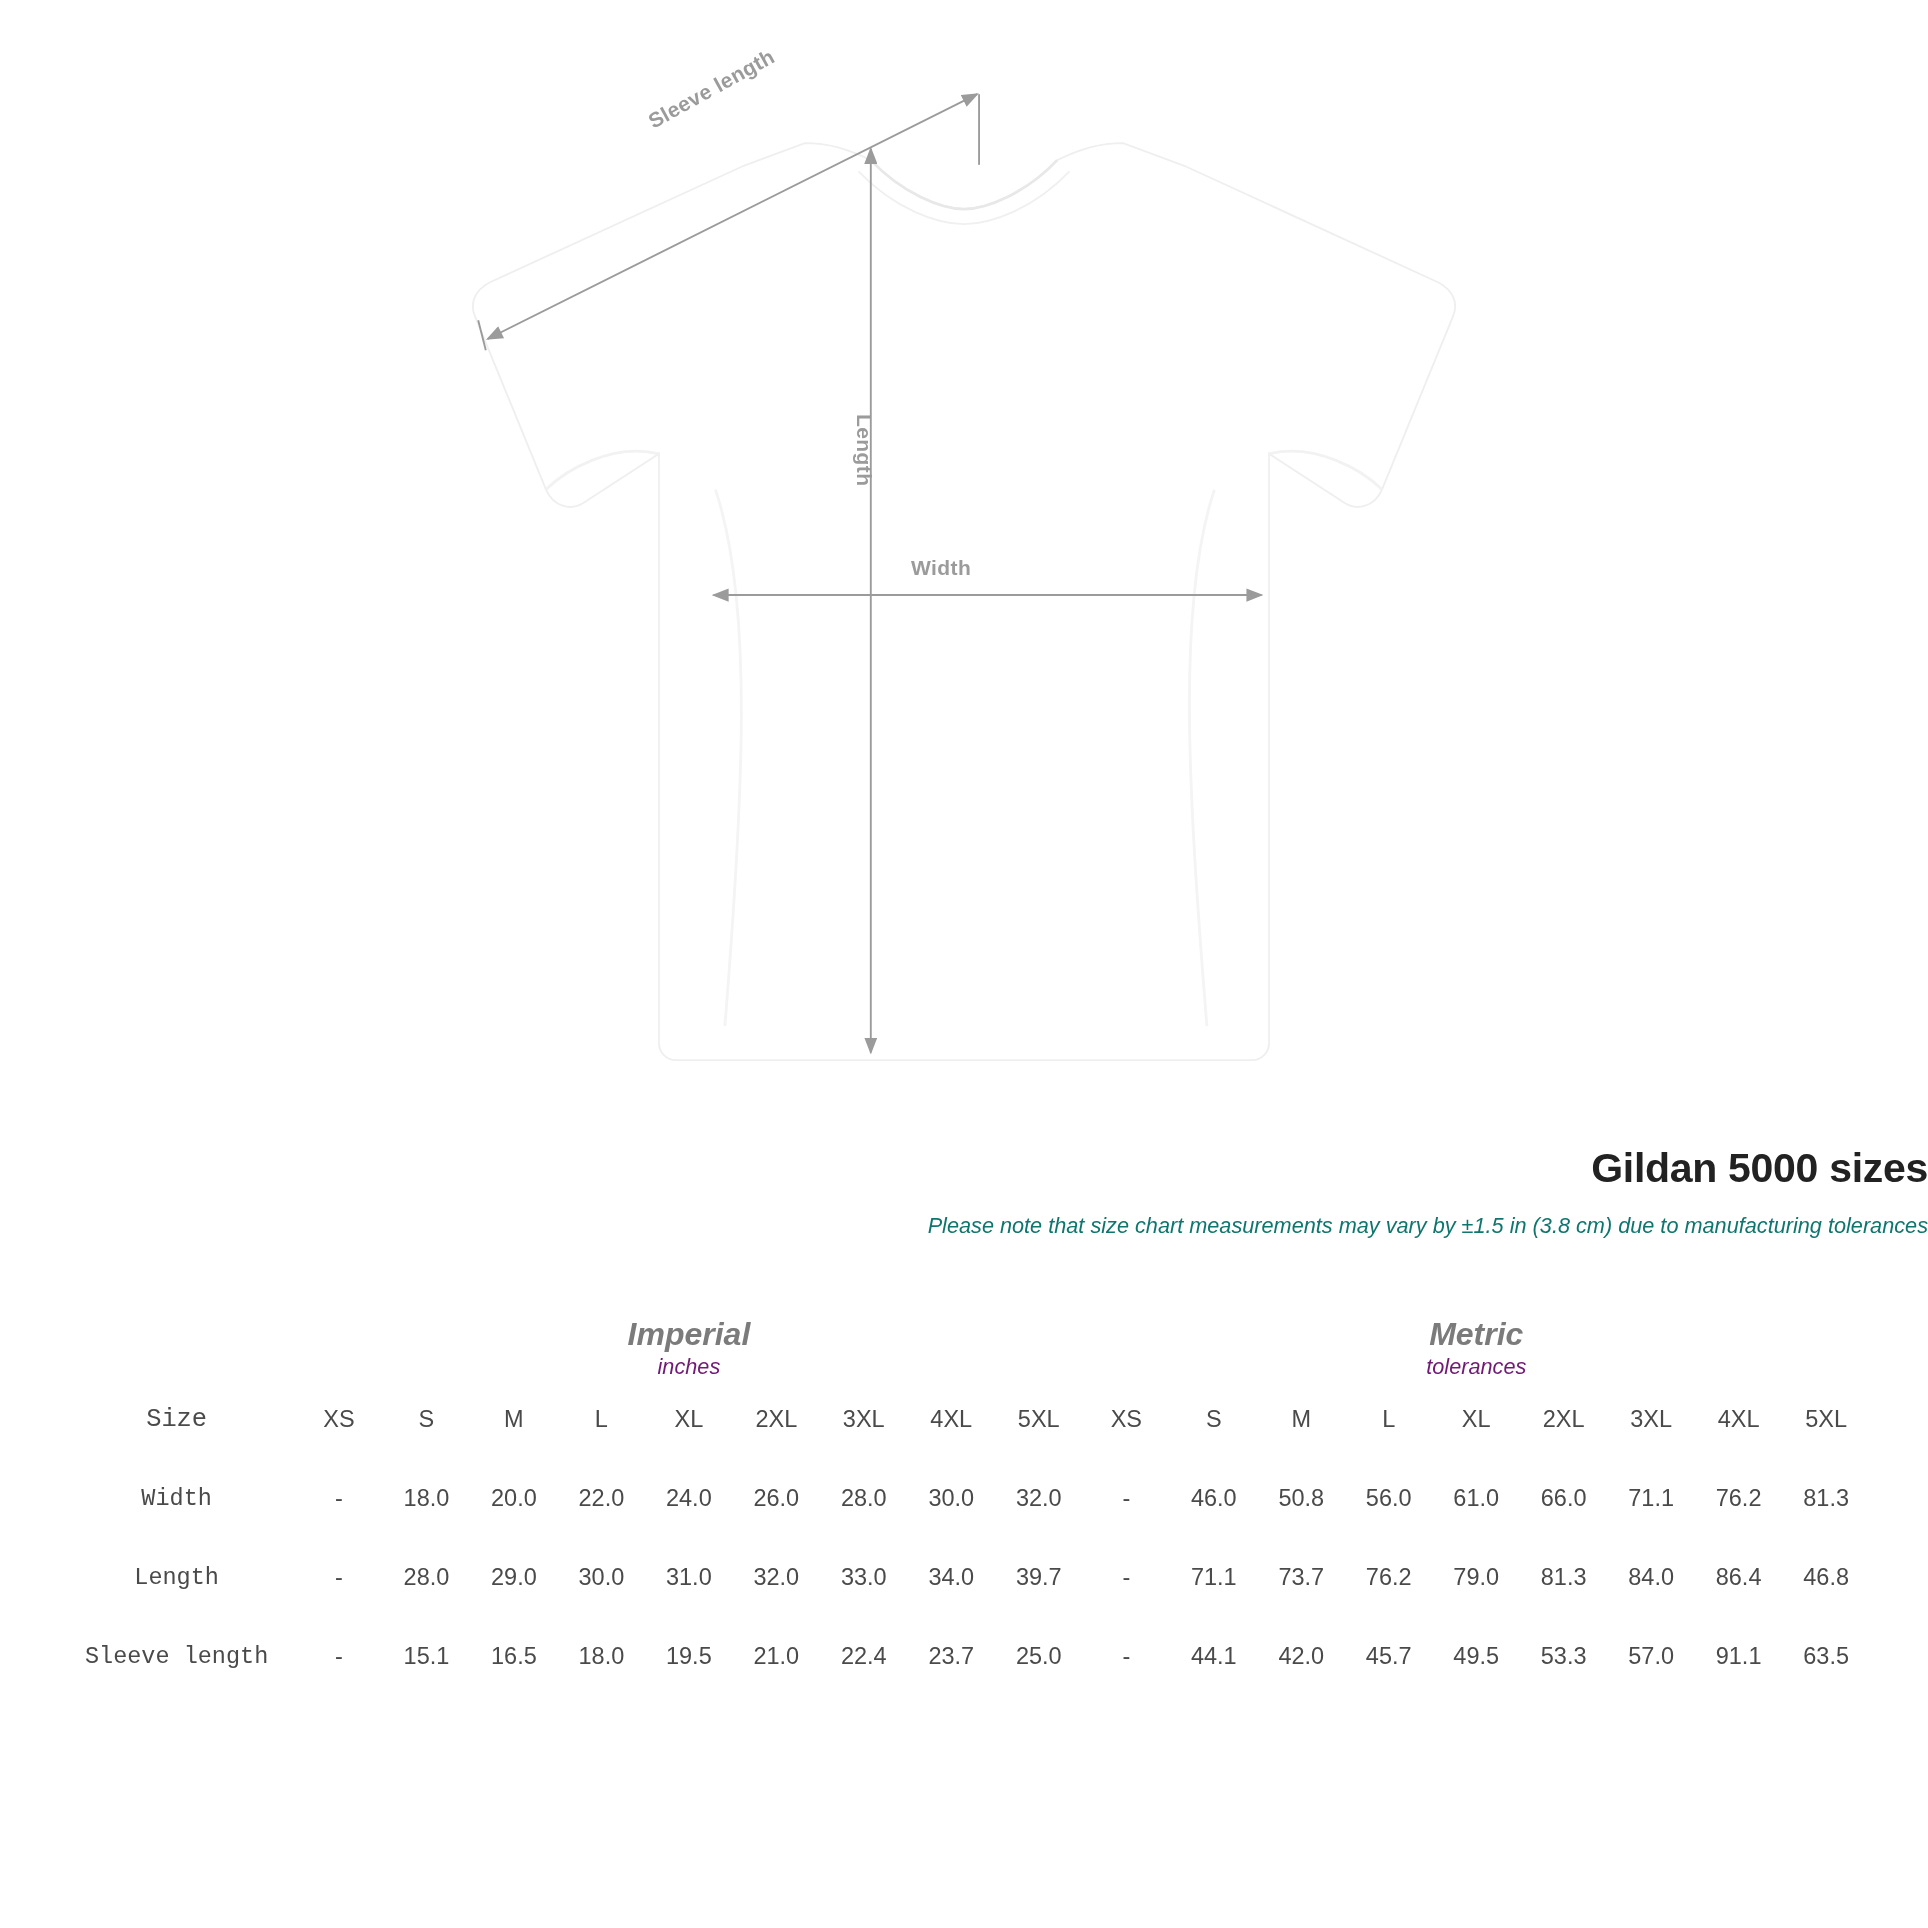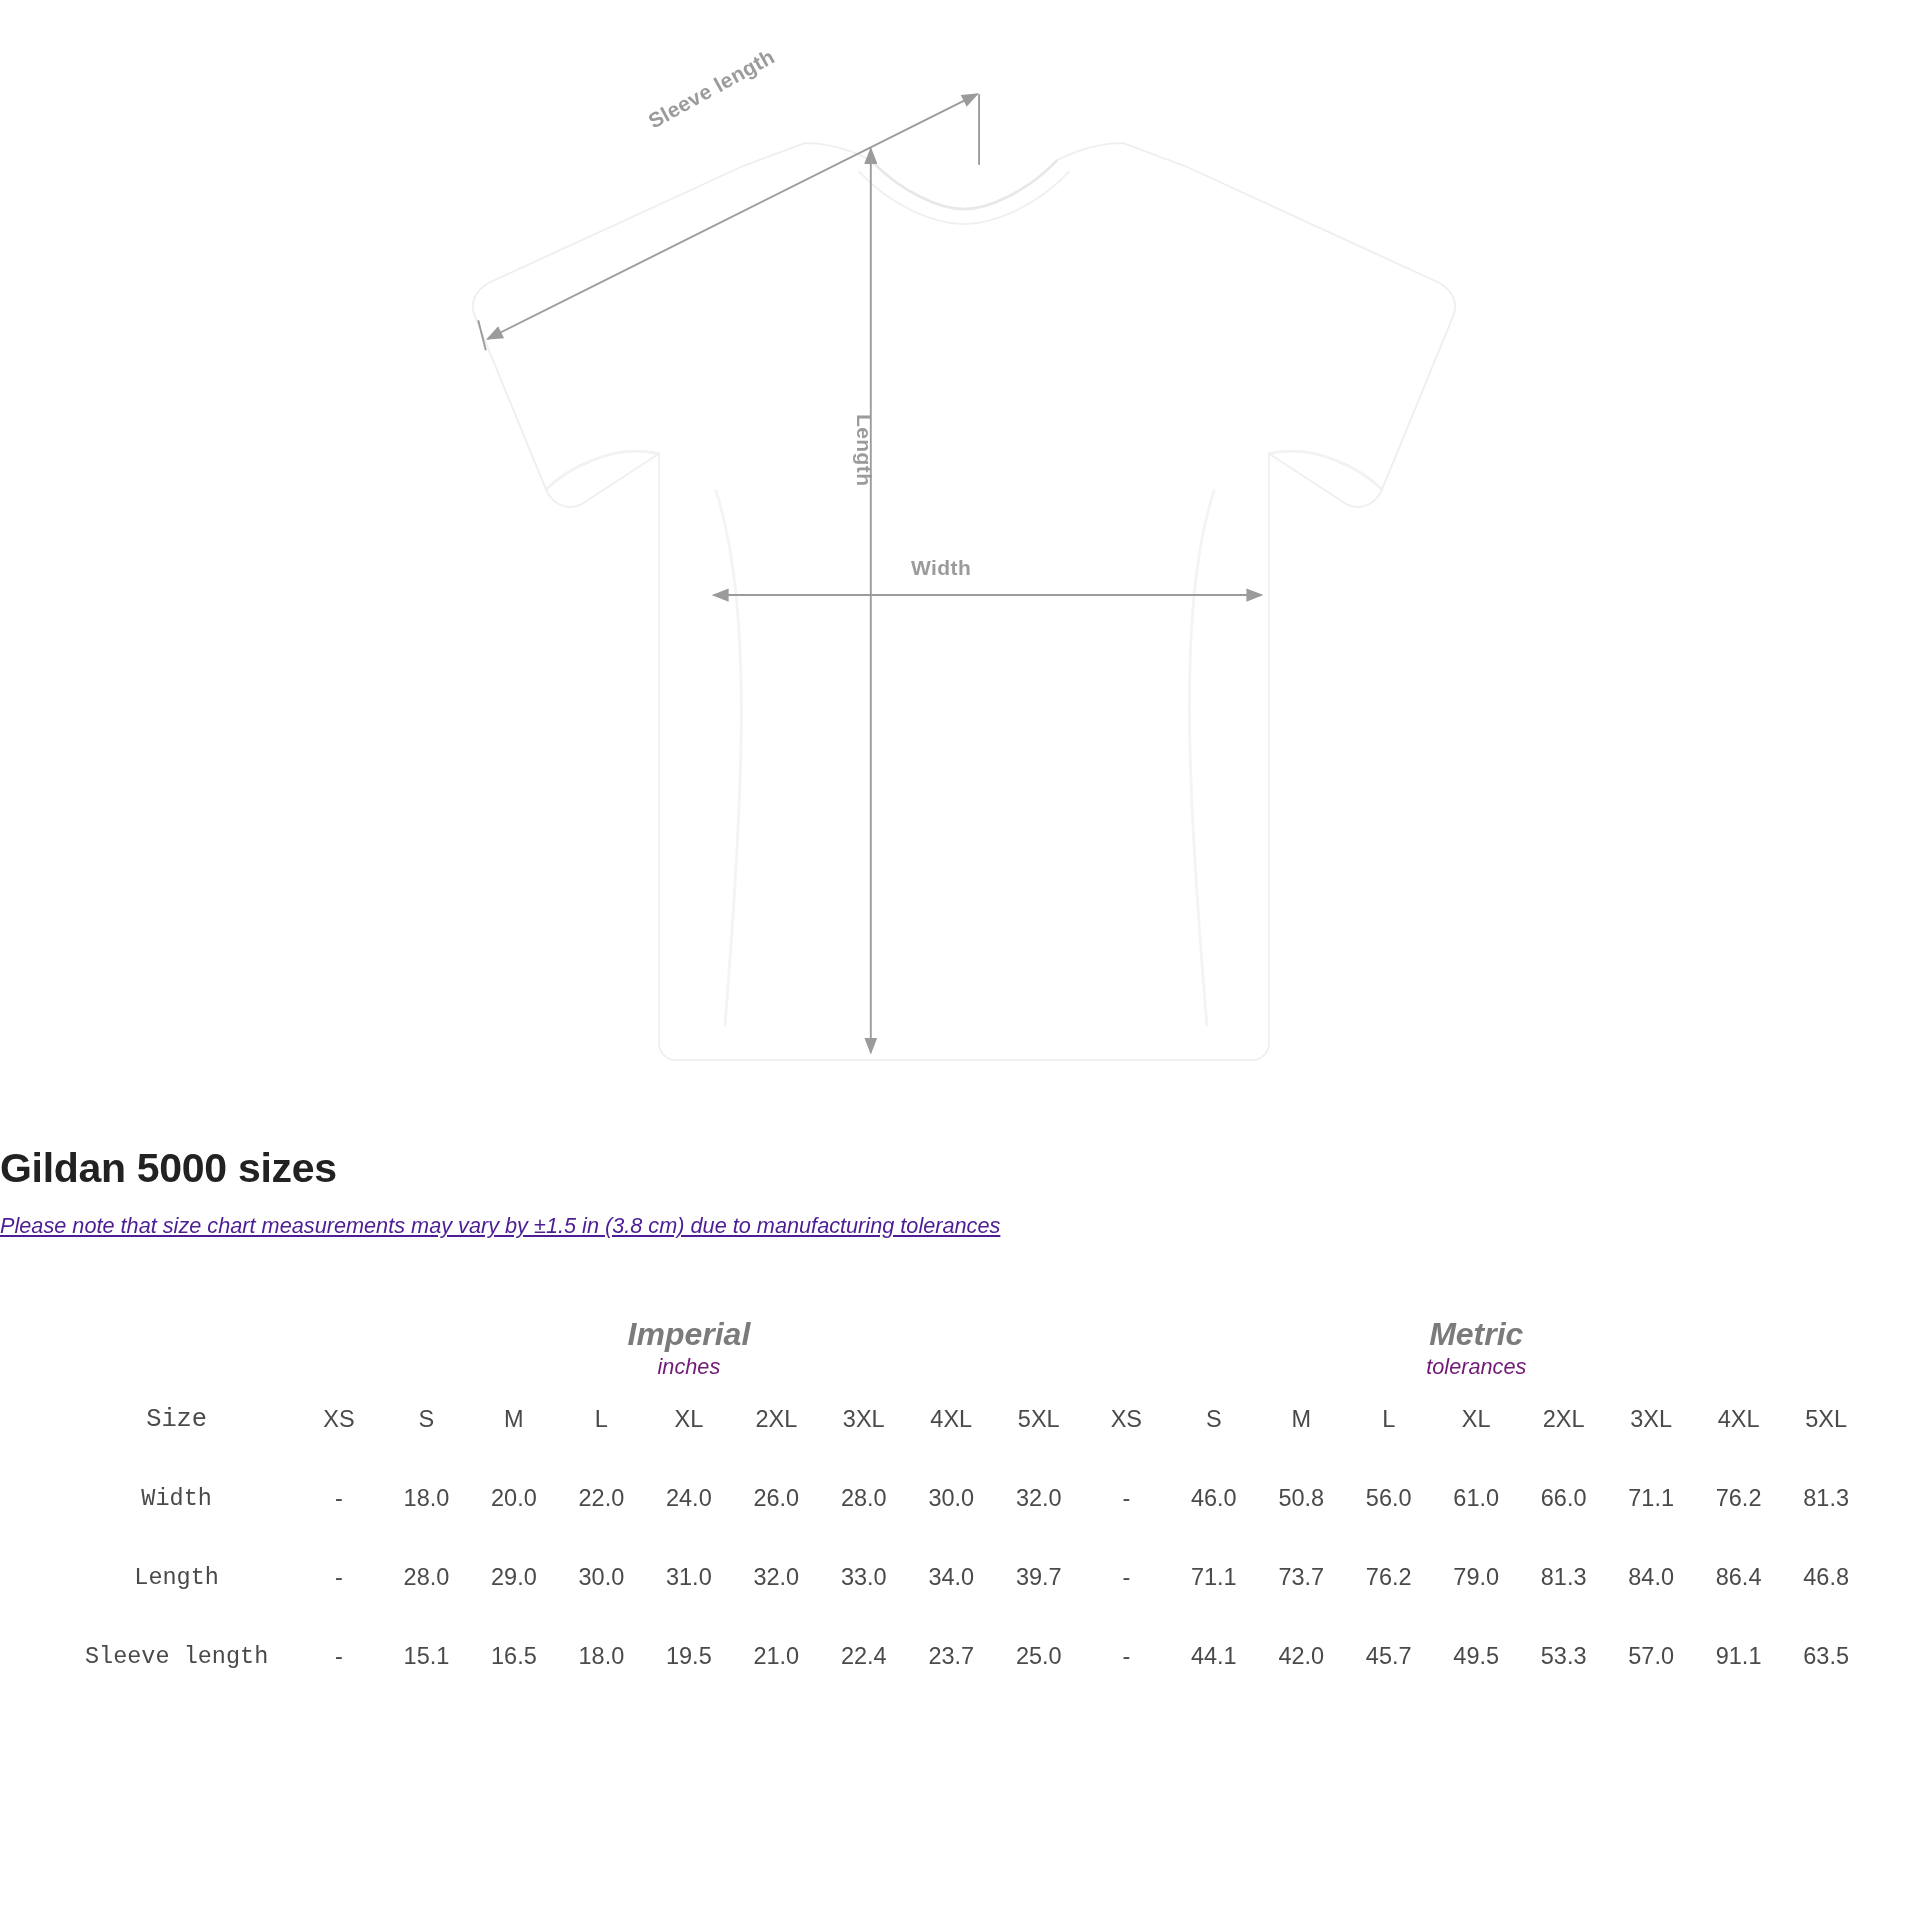--- a/index.html
+++ b/index.html
@@ -48,35 +48,34 @@
     transform: rotate(90deg);
     transform-origin: left top;
   }
   .lbl-width {
     left: 911px;
     top: 556px;
   }
 
   
   .title-block {
-    text-align: left;
+    text-align: right;
     margin-top: 34px;
   }
   .chart-title {
     font-size: 41px;
     font-weight: bold;
     color: #222222;
     letter-spacing: -0.3px;
   }
   .chart-note {
     margin-top: 21px;
     font-size: 21.7px;
     font-style: italic;
-    color: #4c1d95;
-    text-decoration: underline;
+    color: #0f766e;
   }
 
   
   .table-wrap {
     margin: 36px 58px 0 58px;
   }
   table.size-table {
     width: 100%;
     border-collapse: separate;
     border-spacing: 0;

